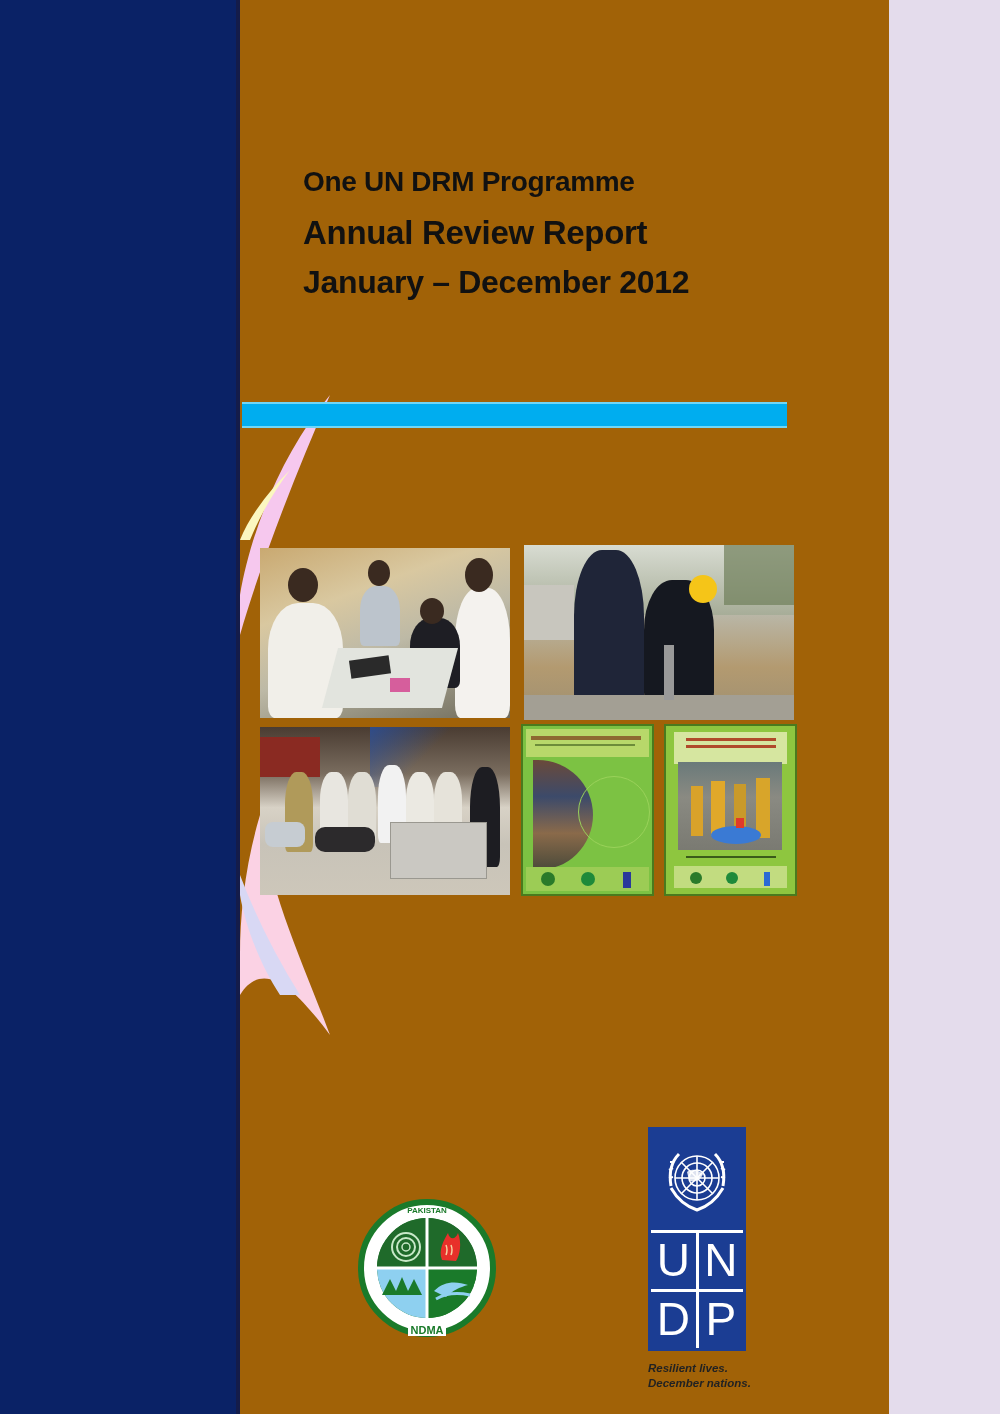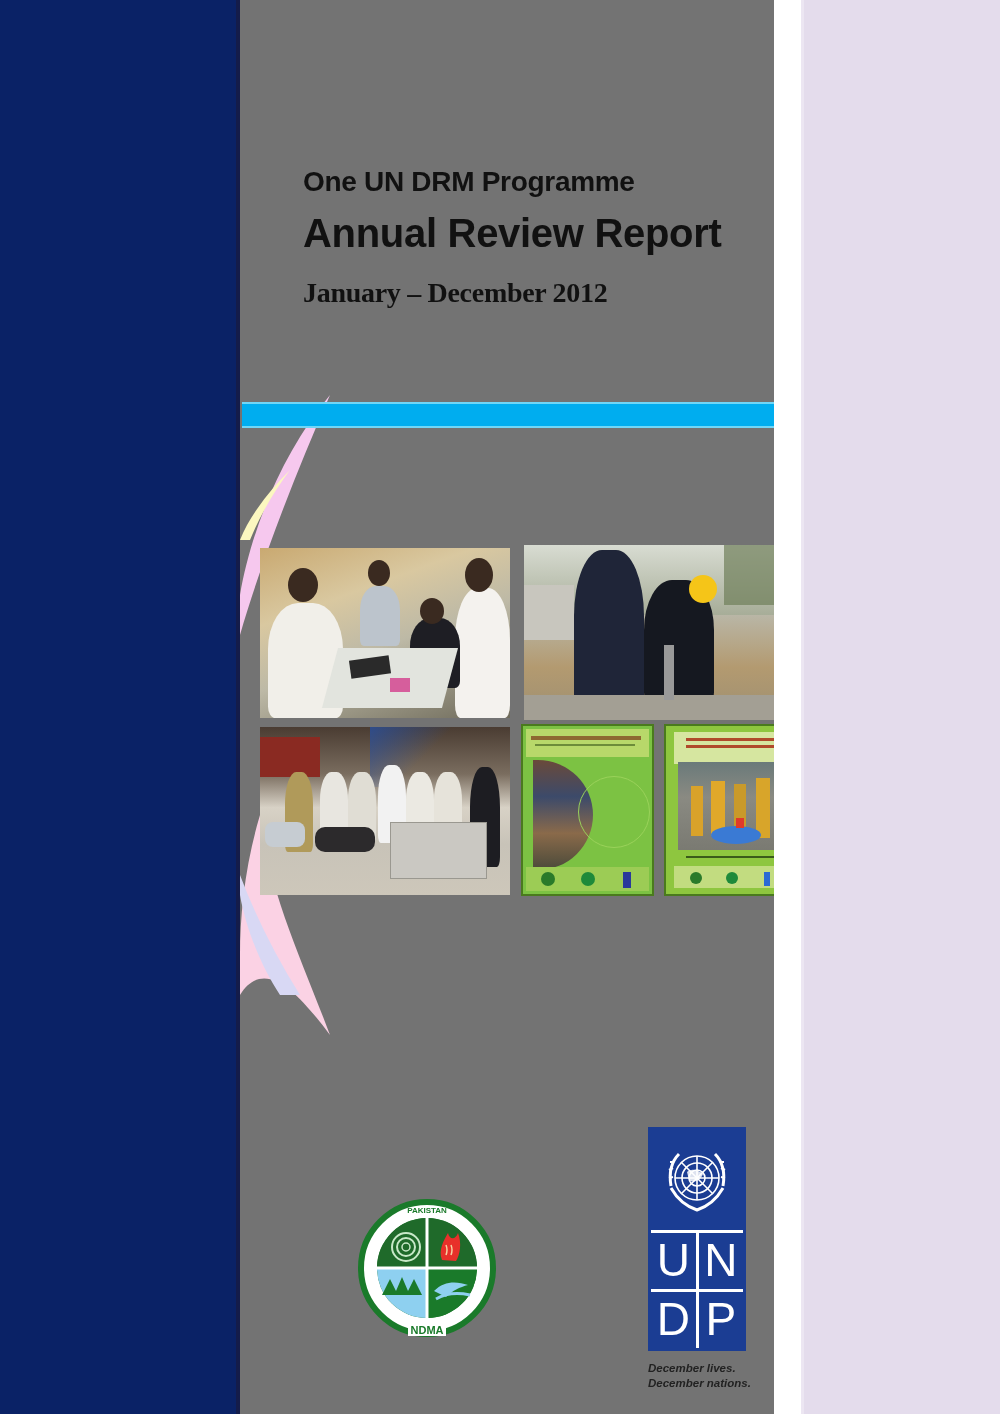--- a/index.html
+++ b/index.html
@@ -1,31 +1,31 @@
 <!DOCTYPE html>
 <html><head>
   <meta charset="utf-8">
   <style>
     html, body { margin: 0; padding: 0; }
     body { width: 1000px; height: 1414px; position: relative; overflow: hidden; background: #ffffff; font-family: "Liberation Sans", sans-serif; }
     .navy-band { position: absolute; left: 0; top: 0; width: 240px; height: 1414px; background: #0a2266; }
     .navy-band::after { content: ""; position: absolute; right: 0; top: 0; width: 4px; height: 100%; background: #141c4a; }
     .lavender-band { position: absolute; left: 801px; top: 0; width: 199px; height: 1414px; background: #e4dcec; }
     .lavender-band::before { content: ""; position: absolute; left: 0; top: 0; width: 3px; height: 100%; background: #ece6f2; }
-    .page { position: absolute; left: 240px; top: 0; width: 534px; height: 1414px; background: #737373; overflow: hidden; }
+    .page { position: absolute; left: 240px; top: 0; width: 649px; height: 1414px; background: #a16207; overflow: hidden; }
 
     .swoosh { position: absolute; pointer-events: none; }
     .swoosh-pink { left: 0px; top: 395px; width: 110px; height: 640px; }
     .swoosh-yellow { left: 0px; top: 470px; width: 60px; height: 70px; }
 
     .title-block { position: absolute; left: 63px; top: 162px; width: 480px; color: #111; font-family: "Liberation Sans", sans-serif; font-weight: bold; }
     .title-line { display: block; white-space: nowrap; letter-spacing: -0.3px; }
     .t1 { font-size: 28px; line-height: 40px; }
-    .t2 { font-size: 40px; line-height: 58px; margin-top: 2px; }
-    .t3 { font-size: 28px; line-height: 40px; margin-top: 11px; font-family: Liberation Serif, serif; }
+    .t2 { font-size: 33px; line-height: 58px; margin-top: 2px; }
+    .t3 { font-size: 32px; line-height: 40px; margin-top: 0; }
 
     .blue-bar { position: absolute; left: 2px; top: 402px; width: 545px; height: 26px; background: #00adef; border-top: 2px solid #6fd6f7; border-bottom: 2px solid #6fd6f7; box-sizing: border-box; }
 
     .photo { position: absolute; overflow: hidden; }
     .photo-meeting { left: 20px; top: 548px; width: 250px; height: 170px; background: linear-gradient(160deg, #c9a971 0%, #d9c8a0 30%, #bdb9a6 55%, #6e6a5a 100%); }
     .photo-drill { left: 284px; top: 545px; width: 270px; height: 175px; background: linear-gradient(180deg, #aab0a0 0%, #b9b6a6 40%, #b39a70 70%, #9d8f72 100%); }
     .photo-group { left: 20px; top: 727px; width: 250px; height: 168px; background: linear-gradient(180deg, #4a3c32 0%, #7a6d5f 28%, #d8d2c6 48%, #c8c3b8 70%, #cdc7ba 100%); }
     .booklet { position: absolute; border: 2px solid #4a7a1e; box-sizing: border-box; }
     .booklet-urdu { left: 281px; top: 724px; width: 133px; height: 172px; background: #7cc243; }
     .booklet-guide { left: 424px; top: 724px; width: 133px; height: 172px; background: #8ec63f; }
@@ -181,18 +181,18 @@
         </svg>
       </div>
       <div class="undp-grid">
         <div class="undp-letter">U</div>
         <div class="undp-letter">N</div>
         <div class="undp-letter">D</div>
         <div class="undp-letter">P</div>
       </div>
     </div>
     <div class="undp-tagline">
-      <div>December lives.</div>
+      <div>Resilient lives.</div>
       <div>December nations.</div>
     </div>
   </div>
 
 </div>
 
 </body></html>

